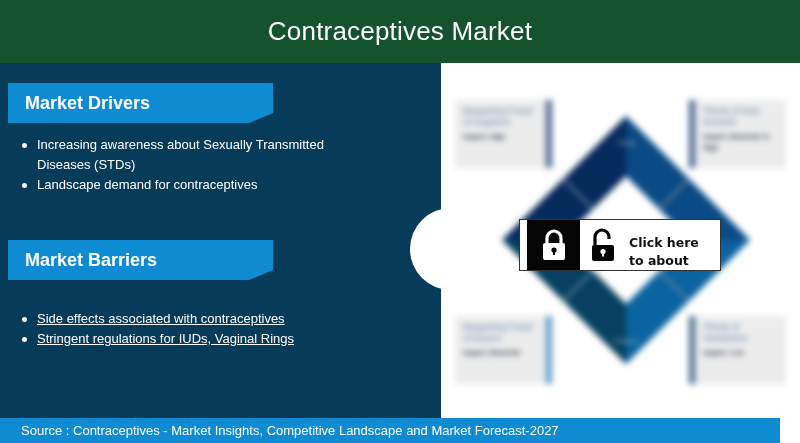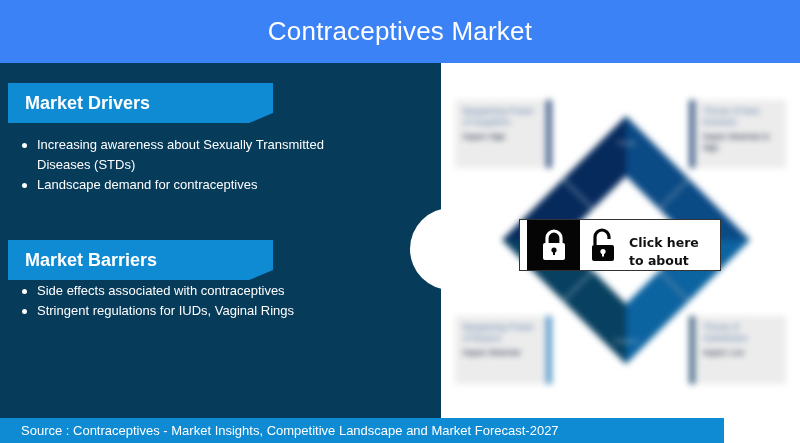--- a/index.html
+++ b/index.html
@@ -1,21 +1,21 @@
 <!DOCTYPE html>
 <html><head>
   <meta charset="utf-8">
   <style>
     * { box-sizing: border-box; margin: 0; padding: 0; }
     html, body { width: 800px; height: 443px; overflow: hidden; background: #ffffff; }
     body { position: relative; font-family: "Liberation Sans", "DejaVu Sans", sans-serif; }
 
     .header {
       position: absolute; left: 0; top: 0; width: 800px; height: 63px;
-      background: #3b82f6; color: #ffffff;
+      background: #14532d; color: #ffffff;
       display: flex; align-items: center; justify-content: center;
       font-size: 26px; letter-spacing: 0.2px;
     }
 
     .left-panel {
       position: absolute; left: 0; top: 63px; width: 441px; height: 355px;
       background: #073b5a;
     }
 
     .section-tab {
@@ -31,21 +31,21 @@
     .bullets {
       position: absolute; left: 20px; list-style: none;
       color: #ffffff; font-size: 13px; line-height: 20px;
     }
     .bullets li { position: relative; padding-left: 17px; }
     .bullets li::before {
       content: ""; position: absolute; left: 2px; top: 8px;
       width: 5px; height: 5px; border-radius: 50%; background: #ffffff;
     }
     .bullets-drivers { top: 72px; width: 360px; }
-    .bullets-barriers { top: 218px; width: 400px; }
+    .bullets-barriers { top: 246px; width: 400px; text-decoration: underline; }
 
     .semicircle {
       position: absolute; left: 410px; top: 208px; width: 82px; height: 82px;
       border-radius: 50%; background: #ffffff;
     }
 
     .right-panel {
       position: absolute; left: 441px; top: 63px; width: 359px; height: 355px;
       background: #ffffff; overflow: hidden;
     }
@@ -76,21 +76,21 @@
     .unlock-strip { width: 7px; background: #ffffff; }
     .unlock-black { width: 53px; background: #050505; display: flex; align-items: center; justify-content: center; }
     .unlock-open { width: 46px; display: flex; align-items: center; justify-content: center; }
     .unlock-text {
       display: flex; align-items: flex-end; color: #111111;
       font-family: "DejaVu Sans", sans-serif; font-weight: bold; font-size: 12.5px; line-height: 18px;
       padding-left: 3px;
     }
 
     .footer {
-      position: absolute; left: 0; top: 418px; width: 724px; height: 25px;
+      position: absolute; left: 0; top: 418px; width: 780px; height: 25px;
       background: #0f8bd3; color: #ffffff; font-size: 13px;
       display: flex; align-items: center; padding-left: 21px;
     }
   </style>
 </head>
 <body>
 
 <div class="header">
   <span>Contraceptives Market</span>
 </div>

